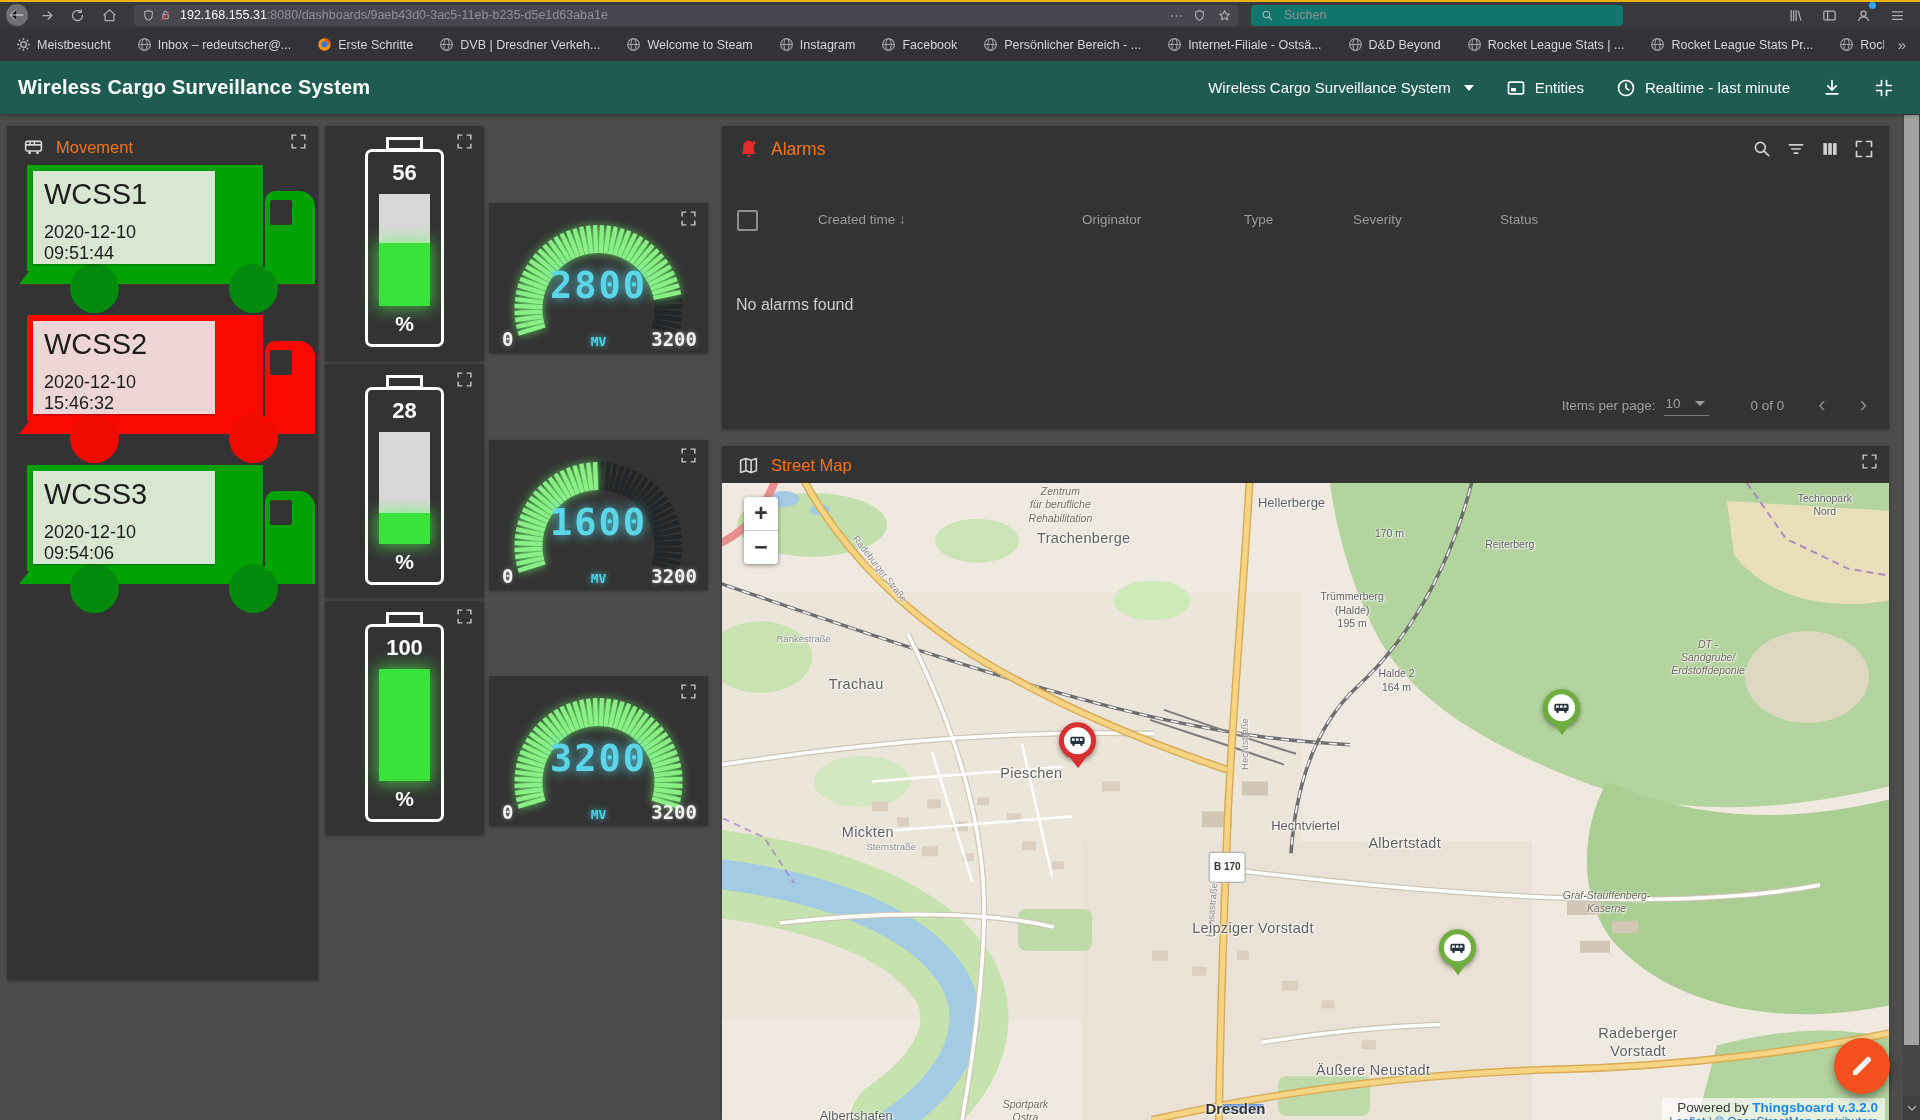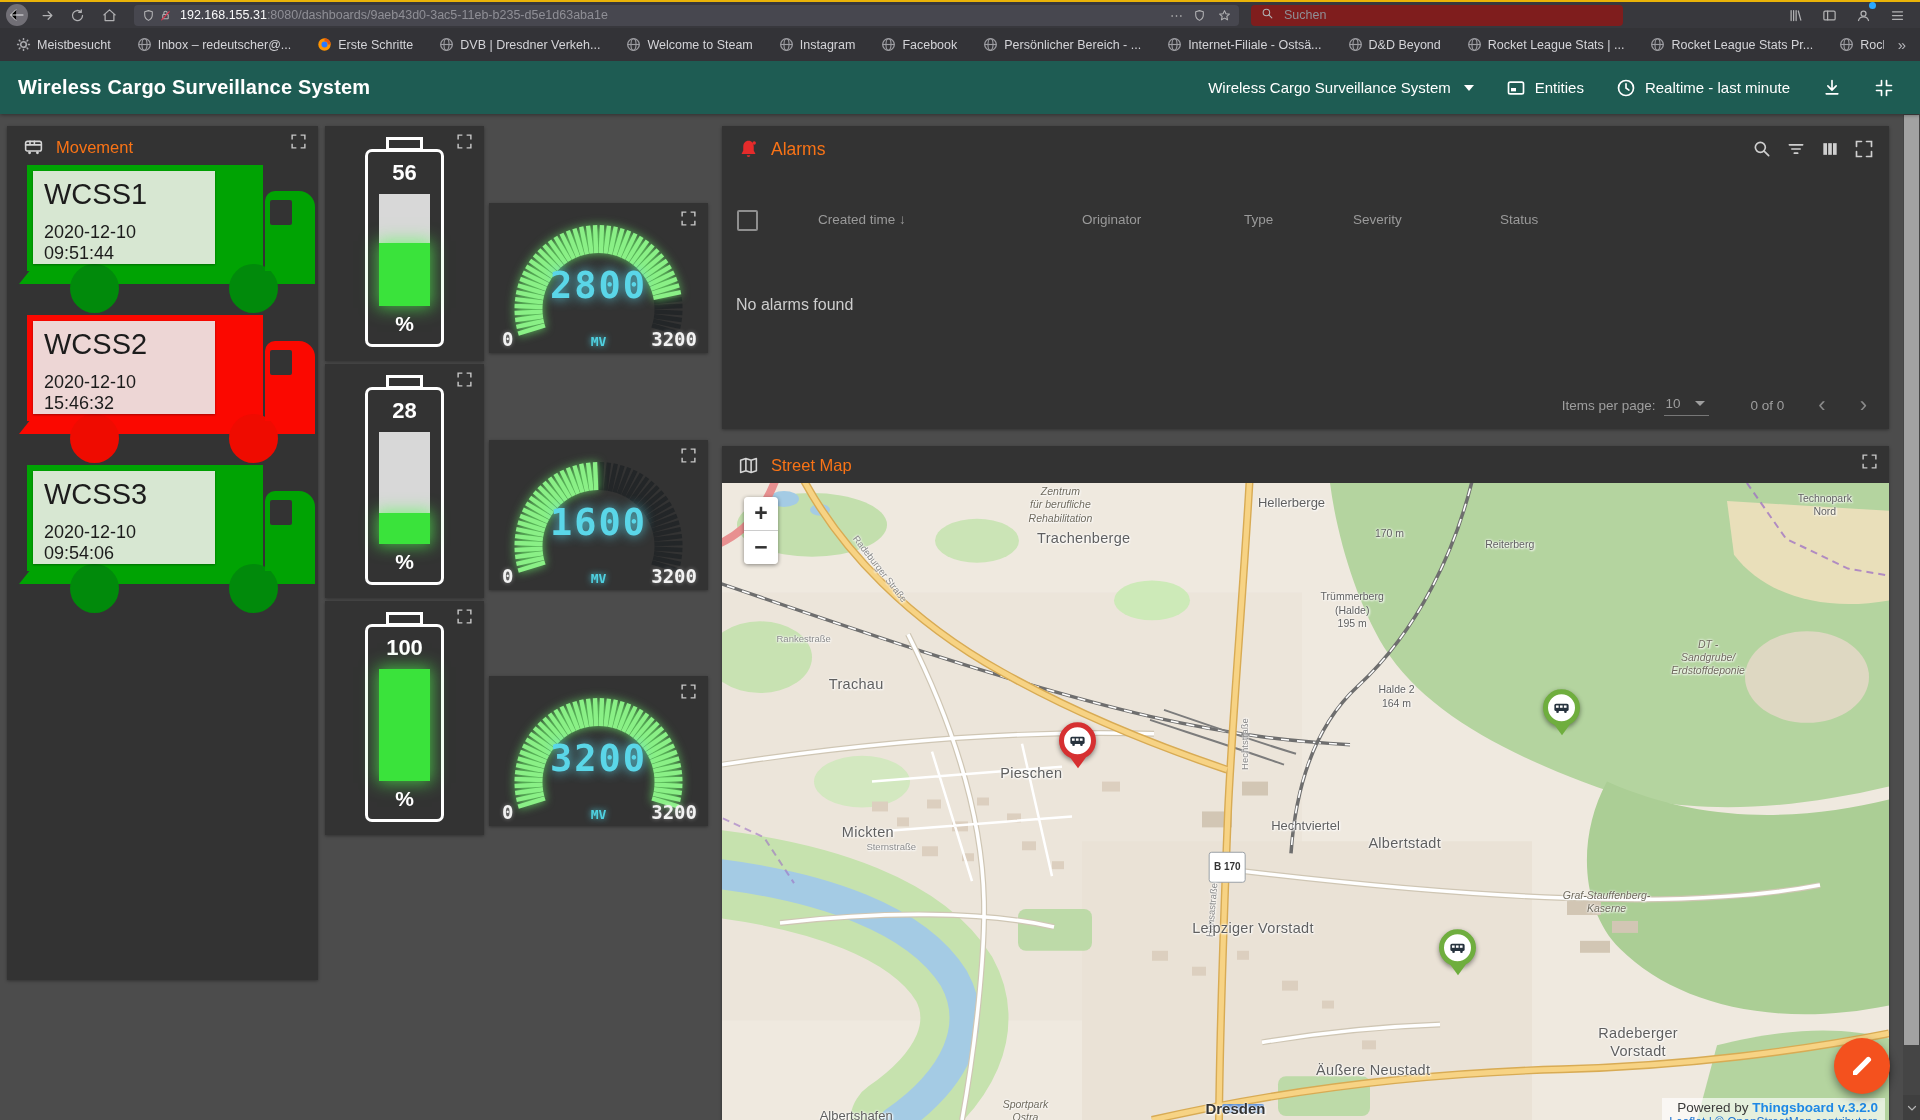--- a/index.html
+++ b/index.html
@@ -13,21 +13,21 @@
   .back-circle{width:22px;height:22px;border-radius:50%;background:#716f76;display:flex;align-items:center;justify-content:center;margin-left:6px;}
   .back-circle svg{stroke:#f5f5f7;}
   .urlbar{height:21px;background:#47474f;border-radius:4px;margin-left:14px;display:flex;align-items:center;
     width:1105px;padding:0 6px;box-sizing:border-box;}
   .urlbar .addr{font-size:12.5px;margin-left:6px;white-space:nowrap;overflow:hidden;flex:1;}
   .addr .host{color:#f9f9fa;}
   .addr .path{color:#8f8f96;}
   .mini{width:17px;height:17px;display:flex;align-items:center;justify-content:center;flex:0 0 auto;}
   .mini svg{width:13px;height:13px;stroke:#b1b1b3;fill:none;stroke-width:2;stroke-linecap:round;stroke-linejoin:round;}
   .url-right{display:flex;align-items:center;gap:8px;color:#b1b1b3;font-size:13px;}
-  .searchbar{height:21px;background:#7f1d1d;border-radius:4px;margin-left:12px;width:372px;display:flex;padding:0 8px;box-sizing:border-box;}
+  .searchbar{height:21px;background:#0f766e;border-radius:4px;margin-left:12px;width:372px;display:flex;align-items:center;padding:0 8px;box-sizing:border-box;}
   .searchbar input{background:transparent;border:0;outline:0;color:#cfcfd4;font-size:12.5px;margin-left:6px;width:100%;font-family:"Liberation Sans",sans-serif;}
   .searchbar input::placeholder{color:#8f8f96;}
   .tb-right{margin-left:auto;display:flex;align-items:center;gap:12px;padding-right:12px;}
   .acct{position:relative;}
   .dot{position:absolute;right:-2px;top:-2px;width:7px;height:7px;border-radius:50%;background:#2aa8ff;}
   
   .bmbar{position:absolute;left:0;top:28px;width:1920px;height:33px;background:#333337;display:flex;align-items:center;z-index:30;}
   .bm-items{display:flex;align-items:center;gap:26px;padding-left:16px;flex:1;overflow:hidden;}
   .bm{display:flex;align-items:center;gap:6px;color:#d4d4d8;font-size:12.5px;white-space:nowrap;cursor:pointer;}
   .bm svg{width:15px;height:15px;}
@@ -792,21 +792,21 @@
             <div class="maplabel " style="left: 48.8%; top: 3.2%;">Hellerberge</div>
             <div class="maplabel sm" style="left: 94.5%; top: 3.4%;">Technopark
 Nord</div>
             <div class="maplabel lg" style="left: 31%; top: 8.6%;">Trachenberge</div>
             <div class="maplabel sm" style="left: 57.2%; top: 8%;">170 m</div>
             <div class="maplabel sm" style="left: 67.5%; top: 9.8%;">Reiterberg</div>
             <div class="maplabel sm" style="left: 54%; top: 20%;">Trümmerberg
 (Halde)
 195 m</div>
             <div class="maplabel lg" style="left: 11.5%; top: 31.5%;">Trachau</div>
-            <div class="maplabel sm" style="left: 57.8%; top: 31%; margin-top: 16px;">Halde 2
+            <div class="maplabel sm" style="left: 57.8%; top: 31%;">Halde 2
 164 m</div>
             <div class="maplabel poi" style="left: 84.5%; top: 27.5%;">DT -
 Sandgrube/
 Erdstoffdeponie</div>
             <div class="maplabel street" style="left: 7%; top: 24.5%;">Rankestraße</div>
             <div class="maplabel street" style="left: 13.5%; top: 13.5%; transform: translate(-50%, -50%) rotate(52deg);">Radeburger Straße</div>
             <div class="maplabel lg" style="left: 26.5%; top: 45.5%;">Pieschen</div>
             <div class="maplabel lg" style="left: 12.5%; top: 54.8%;">Mickten</div>
             <div class="maplabel street" style="left: 14.5%; top: 57.2%;">Sternstraße</div>
             <div class="maplabel street" style="left: 44.8%; top: 41%; transform: translate(-50%, -50%) rotate(-90deg);">Hechtstraße</div>

